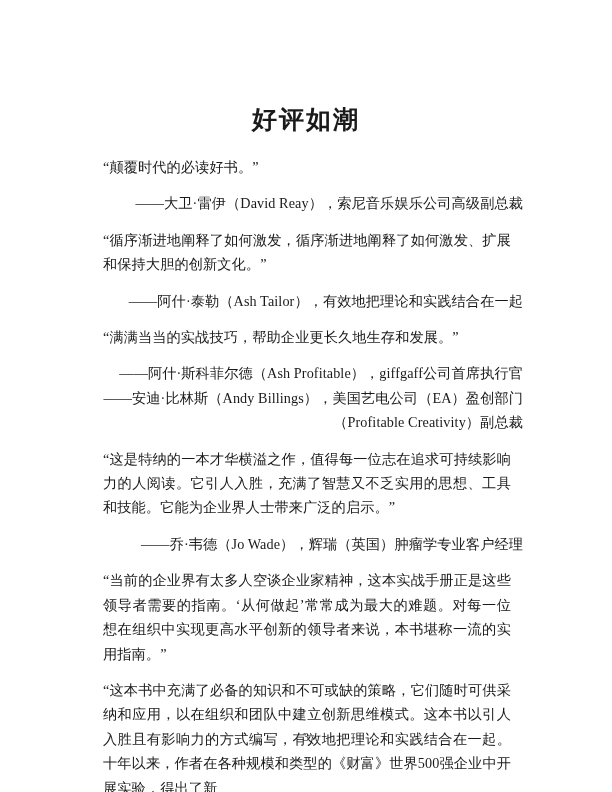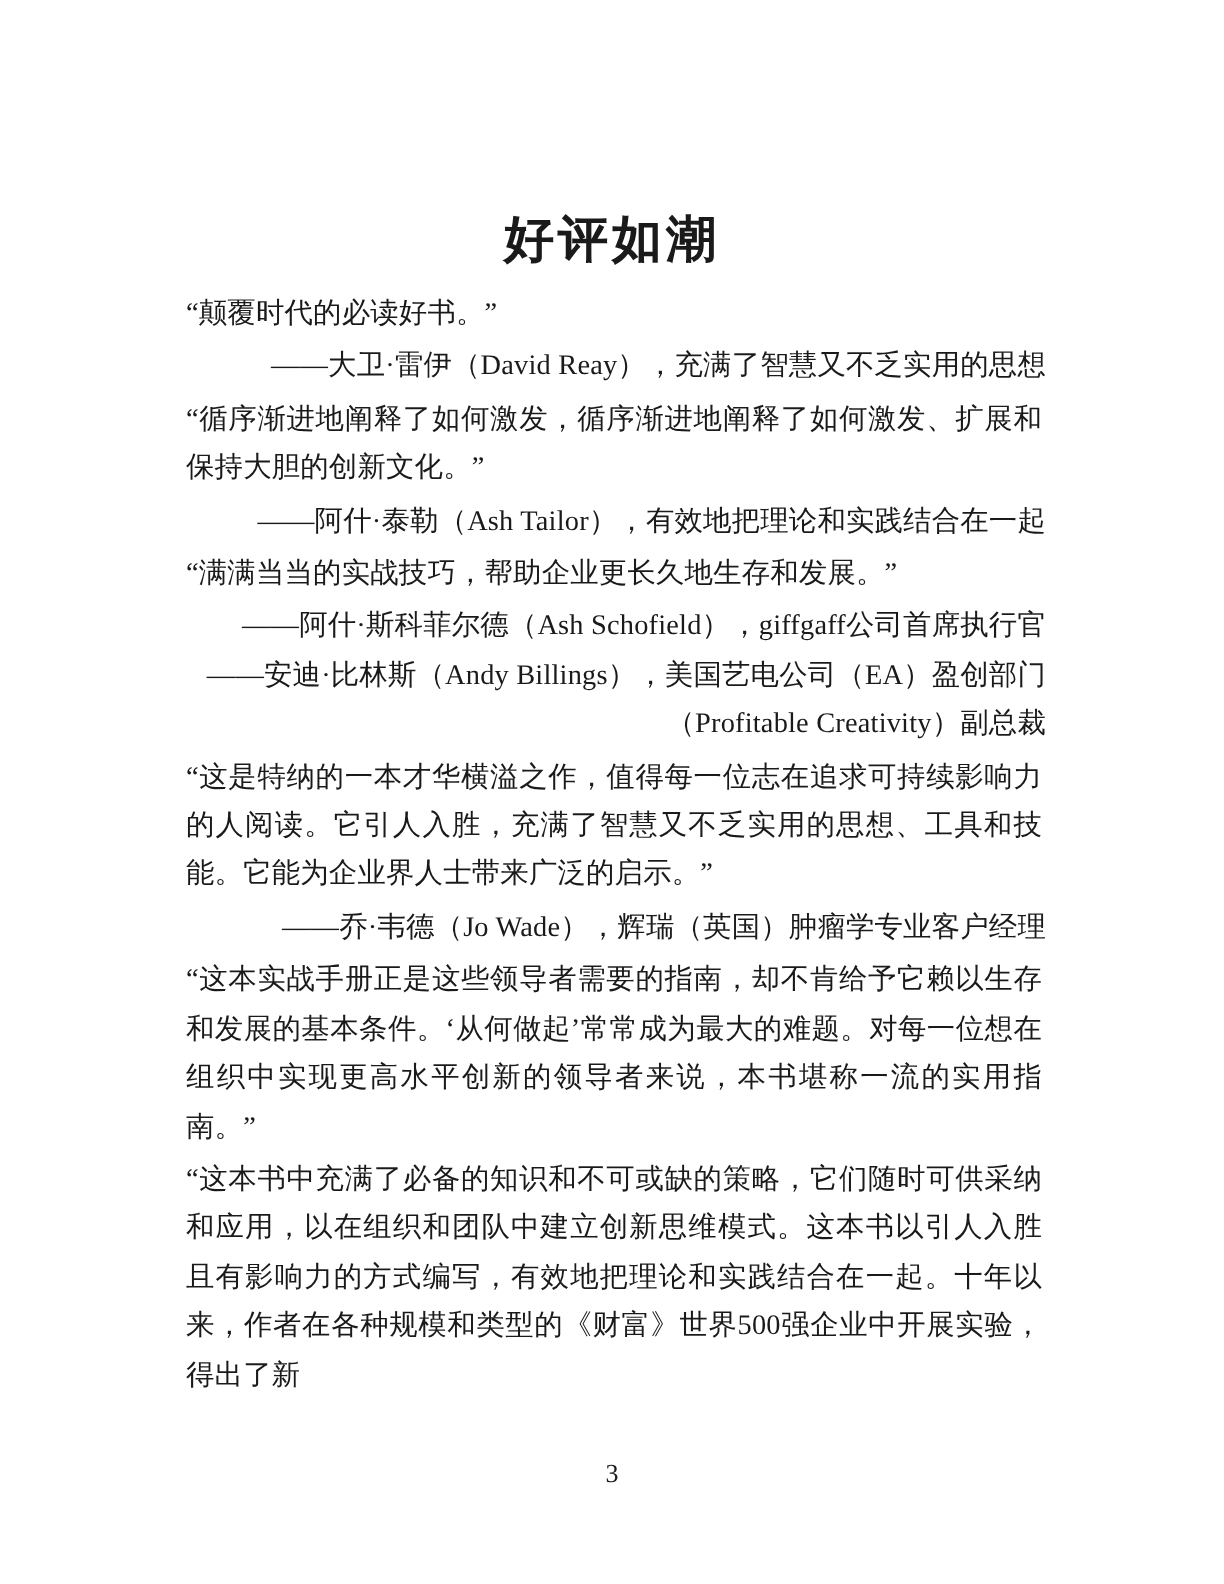--- a/index.html
+++ b/index.html
@@ -33,21 +33,21 @@
     letter-spacing: 2px;
     font-family: "Liberation Serif", "DejaVu Serif", serif;
   }
   .content {
     position: absolute;
     top: 143px;
     left: 91px;
     width: 432px;
   }
   .para {
-    margin: 2px;
+    margin: 12px;
     font-size: 14.2px;
     line-height: 24.4px;
     text-align: justify;
     text-justify: inter-character;
     letter-spacing: 0.1px;
   }
   .quote {
     text-indent: 0;
   }
   .attrib {
@@ -69,27 +69,27 @@
 </style>
 </head>
 <body>
 
 <div class="page">
 
   <h1 class="page-title">好评如潮</h1>
 
   <div class="content">
       <p class="para quote">“颠覆时代的必读好书。”</p>
-      <p class="attrib">——大卫·雷伊（David Reay），充满了智慧又不乏实用的思想</p>
+      <p class="attrib">——大卫·雷伊（David Reay），索尼音乐娱乐公司高级副总裁</p>
       <p class="para quote">“循序渐进地阐释了如何激发，循序渐进地阐释了如何激发、扩展和保持大胆的创新文化。”</p>
       <p class="attrib">——阿什·泰勒（Ash Tailor），有效地把理论和实践结合在一起</p>
       <p class="para quote">“满满当当的实战技巧，帮助企业更长久地生存和发展。”</p>
-      <p class="attrib">——阿什·斯科菲尔德（Ash Schofield），giffgaff公司首席执行官</p>
+      <p class="attrib">——阿什·斯科菲尔德（Ash Profitable），giffgaff公司首席执行官</p>
       <p class="attrib">——安迪·比林斯（Andy Billings），美国艺电公司（EA）盈创部门（Profitable Creativity）副总裁</p>
       <p class="para quote">“这是特纳的一本才华横溢之作，值得每一位志在追求可持续影响力的人阅读。它引人入胜，充满了智慧又不乏实用的思想、工具和技能。它能为企业界人士带来广泛的启示。”</p>
       <p class="attrib">——乔·韦德（Jo Wade），辉瑞（英国）肿瘤学专业客户经理</p>
-      <p class="para quote">“这本实战手册正是这些领导者需要的指南，却不肯给予它赖以生存和发展的基本条件。‘从何做起’常常成为最大的难题。对每一位想在组织中实现更高水平创新的领导者来说，本书堪称一流的实用指南。”</p>
+      <p class="para quote">“当前的企业界有太多人空谈企业家精神，这本实战手册正是这些领导者需要的指南。‘从何做起’常常成为最大的难题。对每一位想在组织中实现更高水平创新的领导者来说，本书堪称一流的实用指南。”</p>
       <p class="para quote">“这本书中充满了必备的知识和不可或缺的策略，它们随时可供采纳和应用，以在组织和团队中建立创新思维模式。这本书以引人入胜且有影响力的方式编写，有效地把理论和实践结合在一起。十年以来，作者在各种规模和类型的《财富》世界500强企业中开展实验，得出了新</p>
     </div>
 
   <div class="page-number">3</div>
 
 </div>
 
 </body></html>

